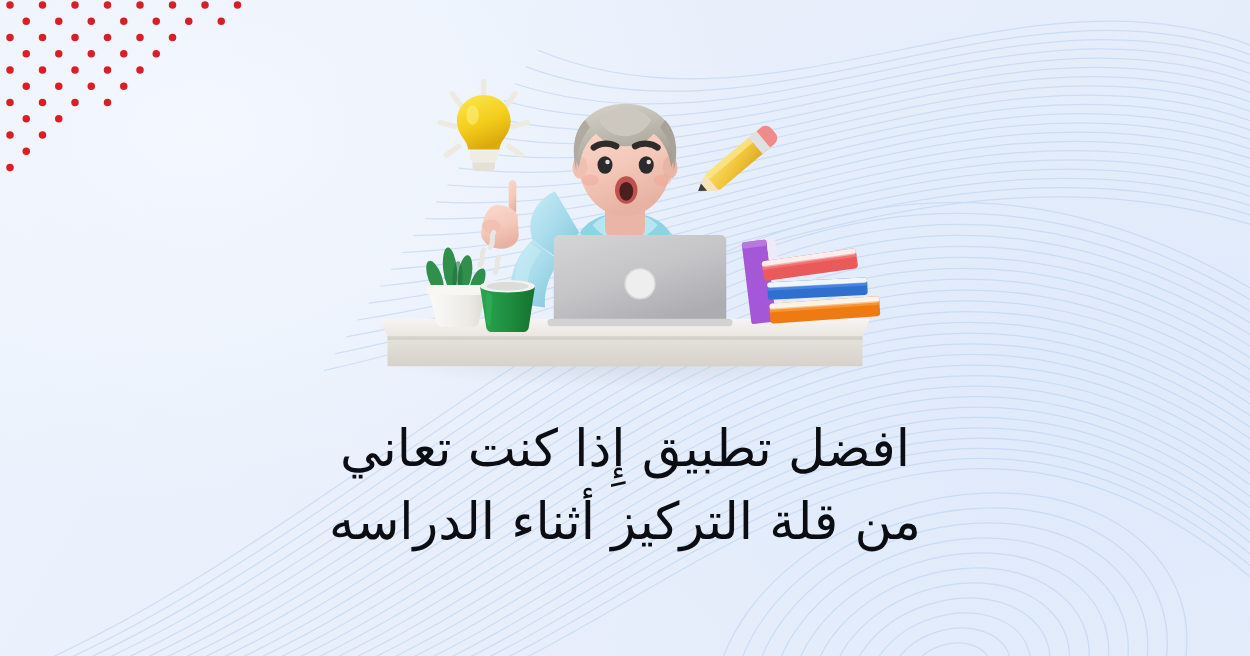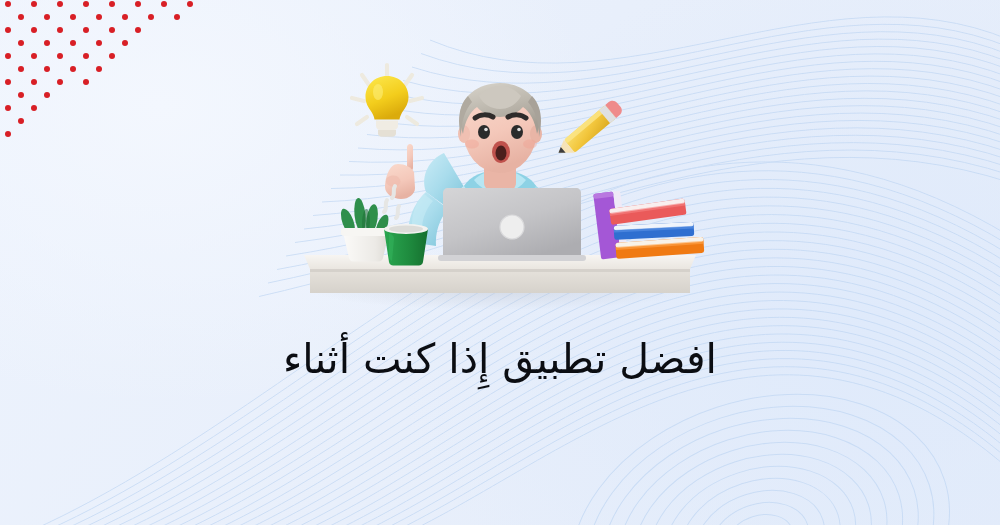--- a/index.html
+++ b/index.html
@@ -395,16 +395,17 @@
 
       <g transform="rotate(-8 358 161)">
         <rect x="322" y="152" width="76" height="16" rx="2.5" fill="#ea5a5a"></rect>
         <rect x="322" y="152" width="76" height="5" rx="2.5" fill="#f9eeee"></rect>
         <rect x="322" y="156" width="76" height="3" fill="#f58282" opacity=".6"></rect>
       </g>
     </g>
   </svg>
 
   <div class="headline">
-    <span class="ln">افضل تطبيق إِذا كنت أثناء</span>
+    <span class="ln">افضل تطبيق إِذا كنت تعاني</span>
+    <span class="ln">من قلة التركيز أثناء الدراسه</span>
   </div>
 
 </div>
 
 </body></html>

